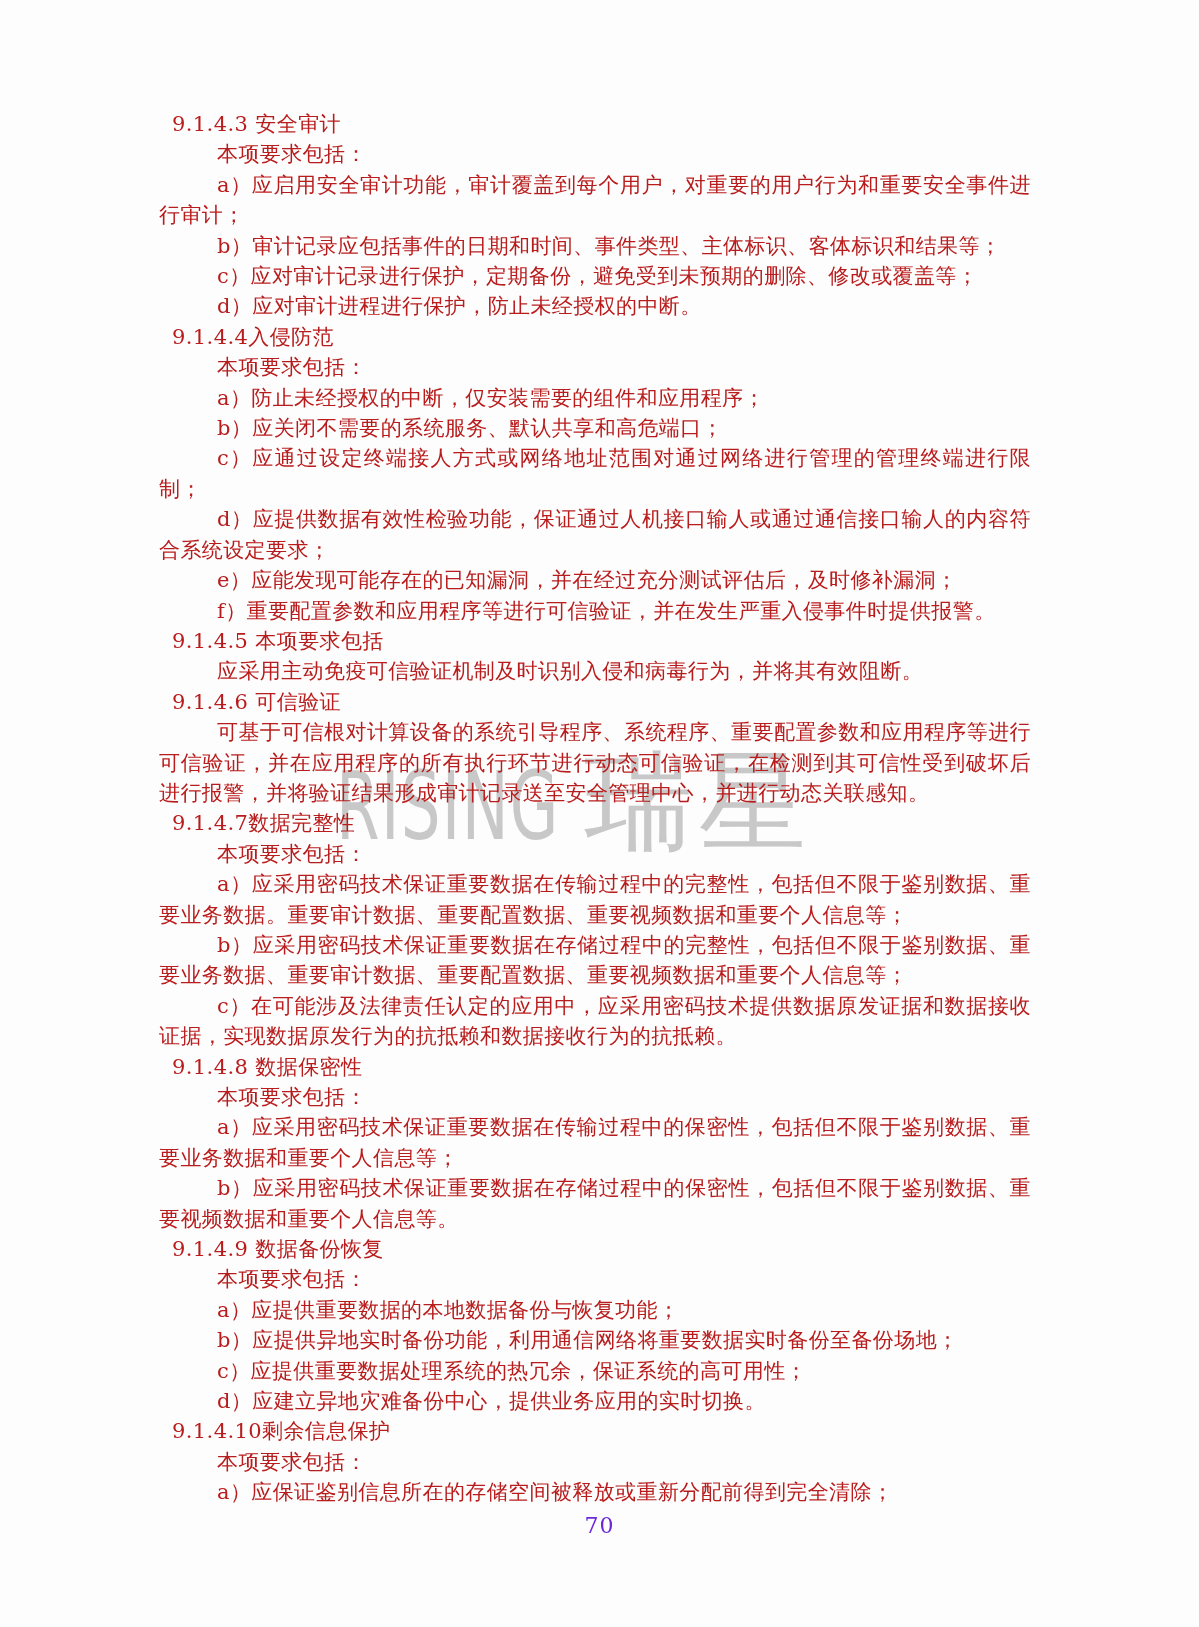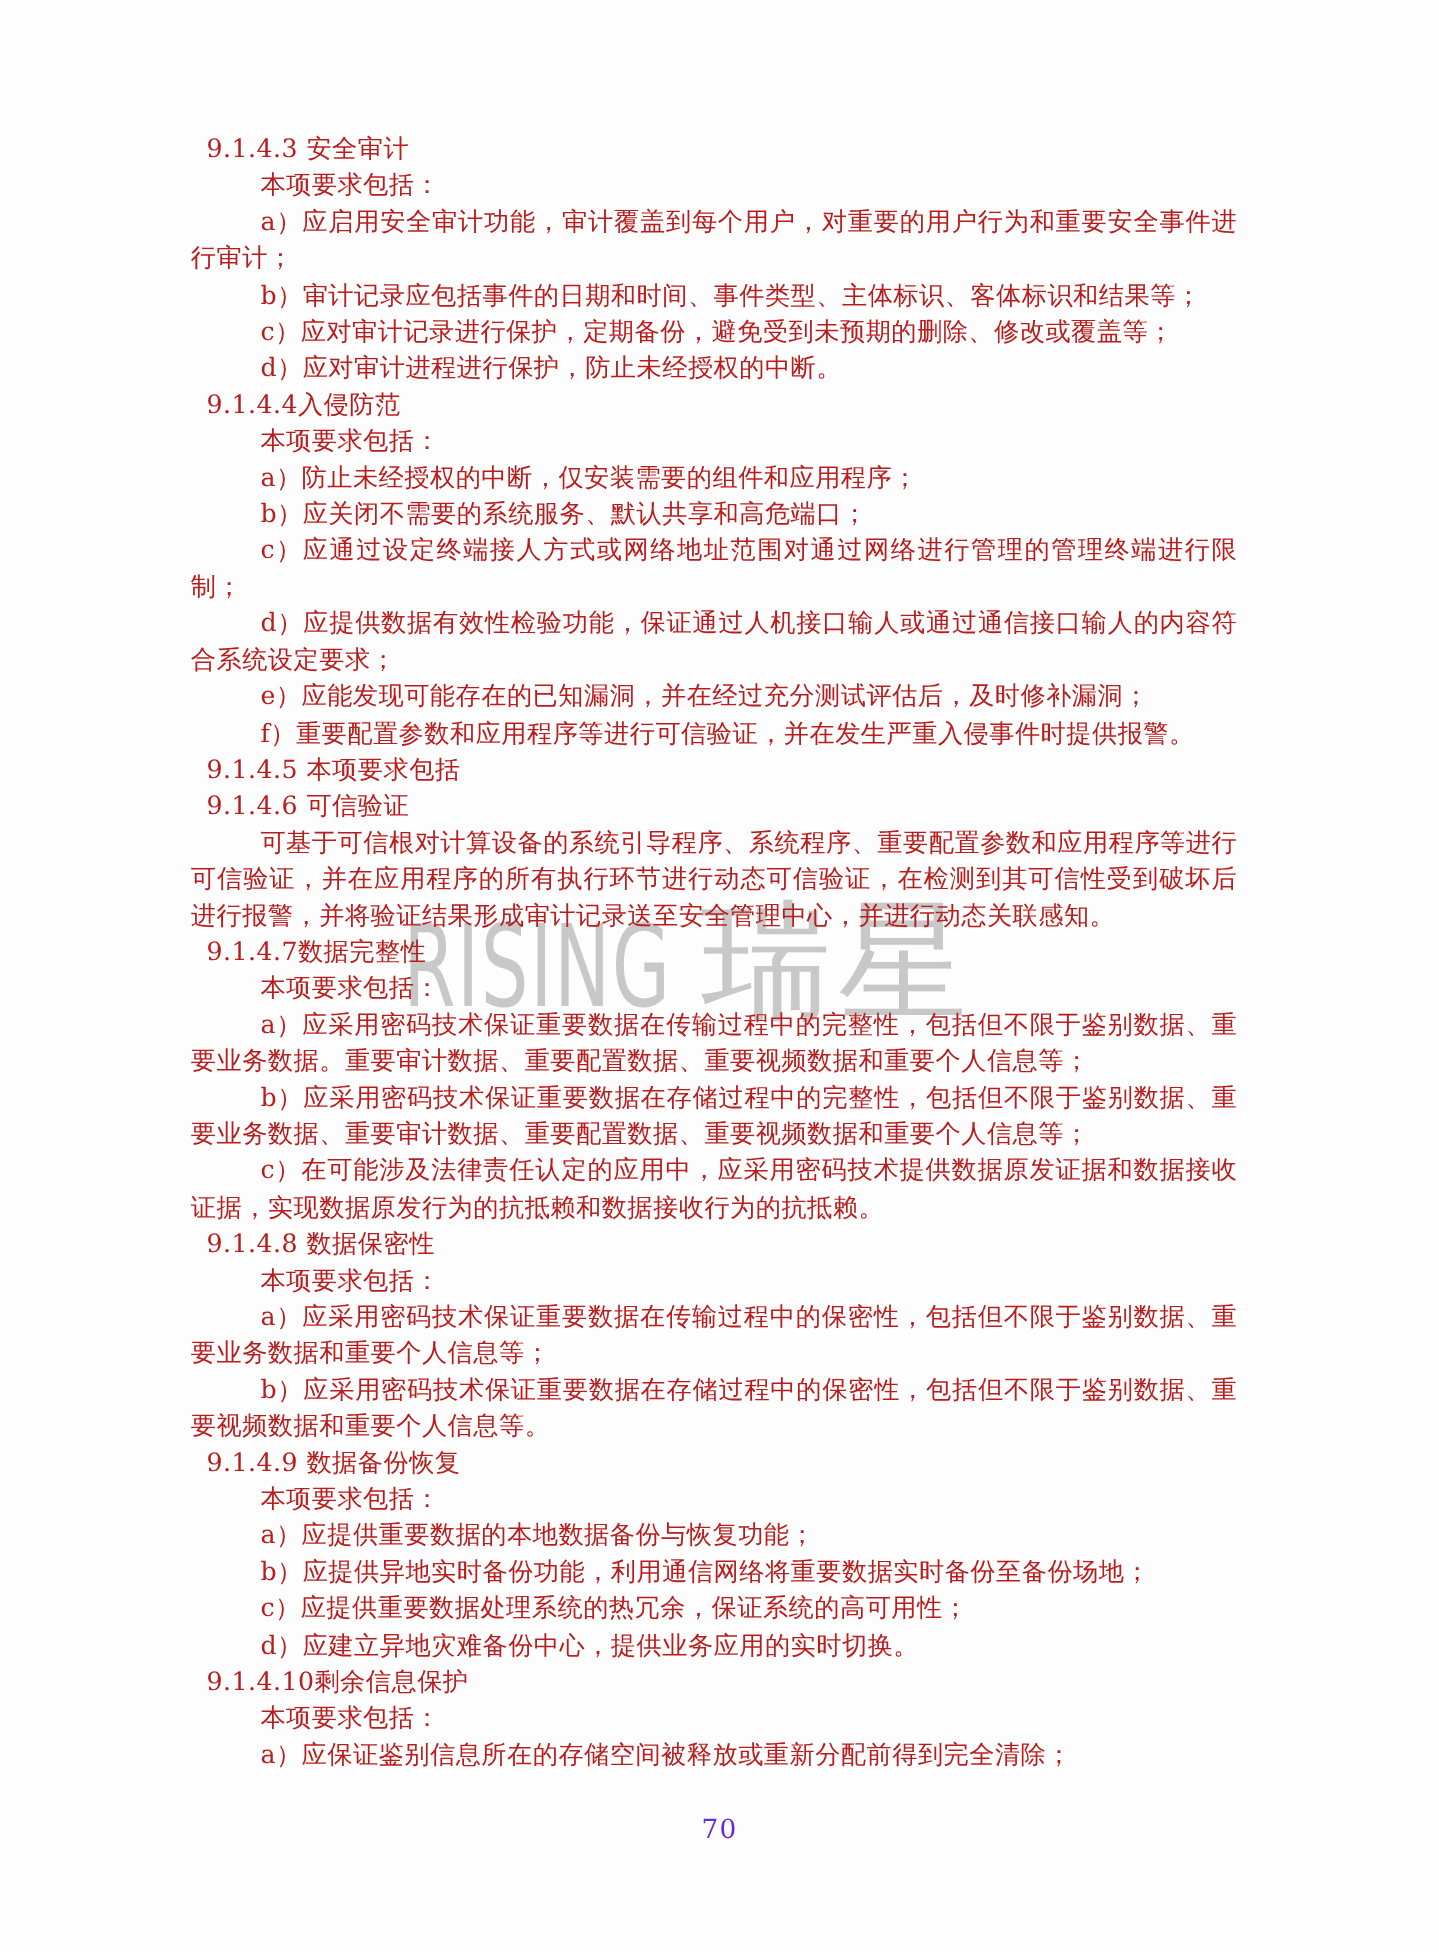--- a/index.html
+++ b/index.html
@@ -79,20 +79,21 @@
     <p class="item">d）应对审计进程进行保护，防止未经授权的中断。</p>
     <p class="heading">9.1.4.4入侵防范</p>
     <p class="para">本项要求包括：</p>
     <p class="item">a）防止未经授权的中断，仅安装需要的组件和应用程序；</p>
     <p class="item">b）应关闭不需要的系统服务、默认共享和高危端口；</p>
     <p class="item">c）应通过设定终端接人方式或网络地址范围对通过网络进行管理的管理终端进行限制；</p>
     <p class="item">d）应提供数据有效性检验功能，保证通过人机接口输人或通过通信接口输人的内容符合系统设定要求；</p>
     <p class="item">e）应能发现可能存在的已知漏洞，并在经过充分测试评估后，及时修补漏洞；</p>
     <p class="item">f）重要配置参数和应用程序等进行可信验证，并在发生严重入侵事件时提供报警。</p>
     <p class="heading">9.1.4.5 本项要求包括</p>
+    <p class="para">应采用主动免疫可信验证机制及时识别入侵和病毒行为，并将其有效阻断。</p>
     <p class="heading">9.1.4.6 可信验证</p>
     <p class="para">可基于可信根对计算设备的系统引导程序、系统程序、重要配置参数和应用程序等进行可信验证，并在应用程序的所有执行环节进行动态可信验证，在检测到其可信性受到破坏后进行报警，并将验证结果形成审计记录送至安全管理中心，并进行动态关联感知。</p>
     <p class="heading">9.1.4.7数据完整性</p>
     <p class="para">本项要求包括：</p>
     <p class="item">a）应采用密码技术保证重要数据在传输过程中的完整性，包括但不限于鉴别数据、重要业务数据。重要审计数据、重要配置数据、重要视频数据和重要个人信息等；</p>
     <p class="item">b）应采用密码技术保证重要数据在存储过程中的完整性，包括但不限于鉴别数据、重要业务数据、重要审计数据、重要配置数据、重要视频数据和重要个人信息等；</p>
     <p class="item">c）在可能涉及法律责任认定的应用中，应采用密码技术提供数据原发证据和数据接收证据，实现数据原发行为的抗抵赖和数据接收行为的抗抵赖。</p>
     <p class="heading">9.1.4.8 数据保密性</p>
     <p class="para">本项要求包括：</p>
     <p class="item">a）应采用密码技术保证重要数据在传输过程中的保密性，包括但不限于鉴别数据、重要业务数据和重要个人信息等；</p>

